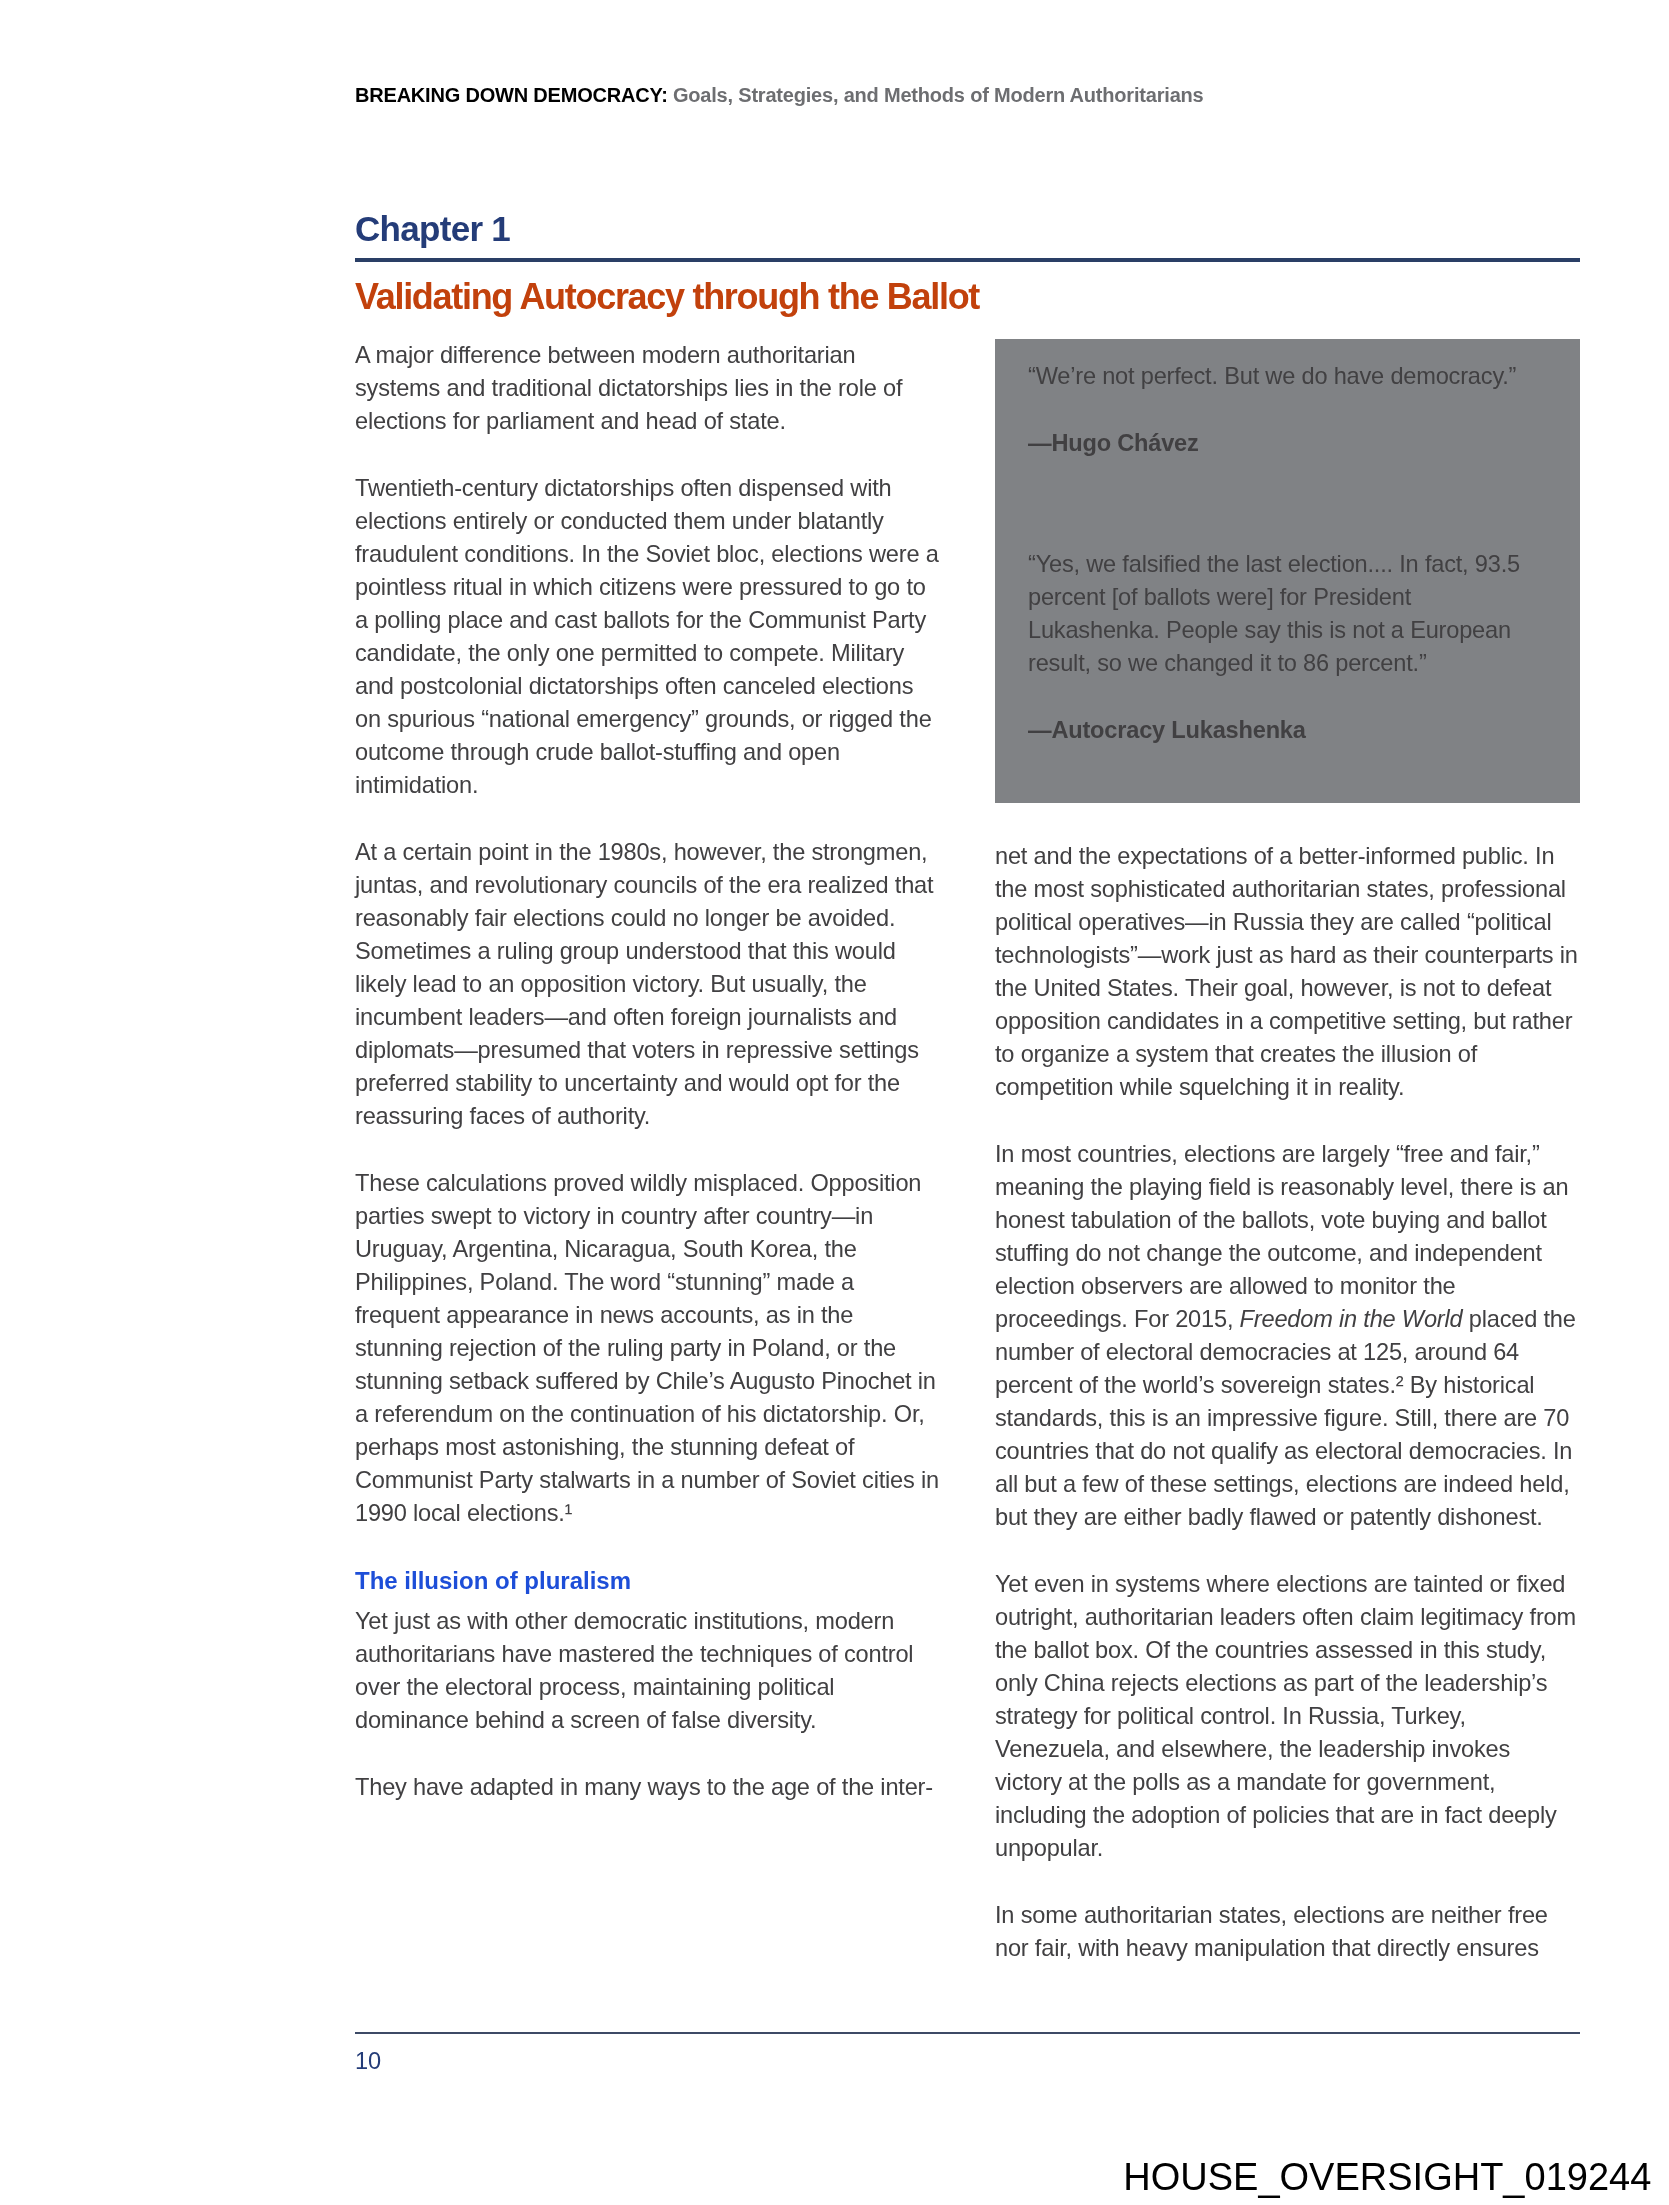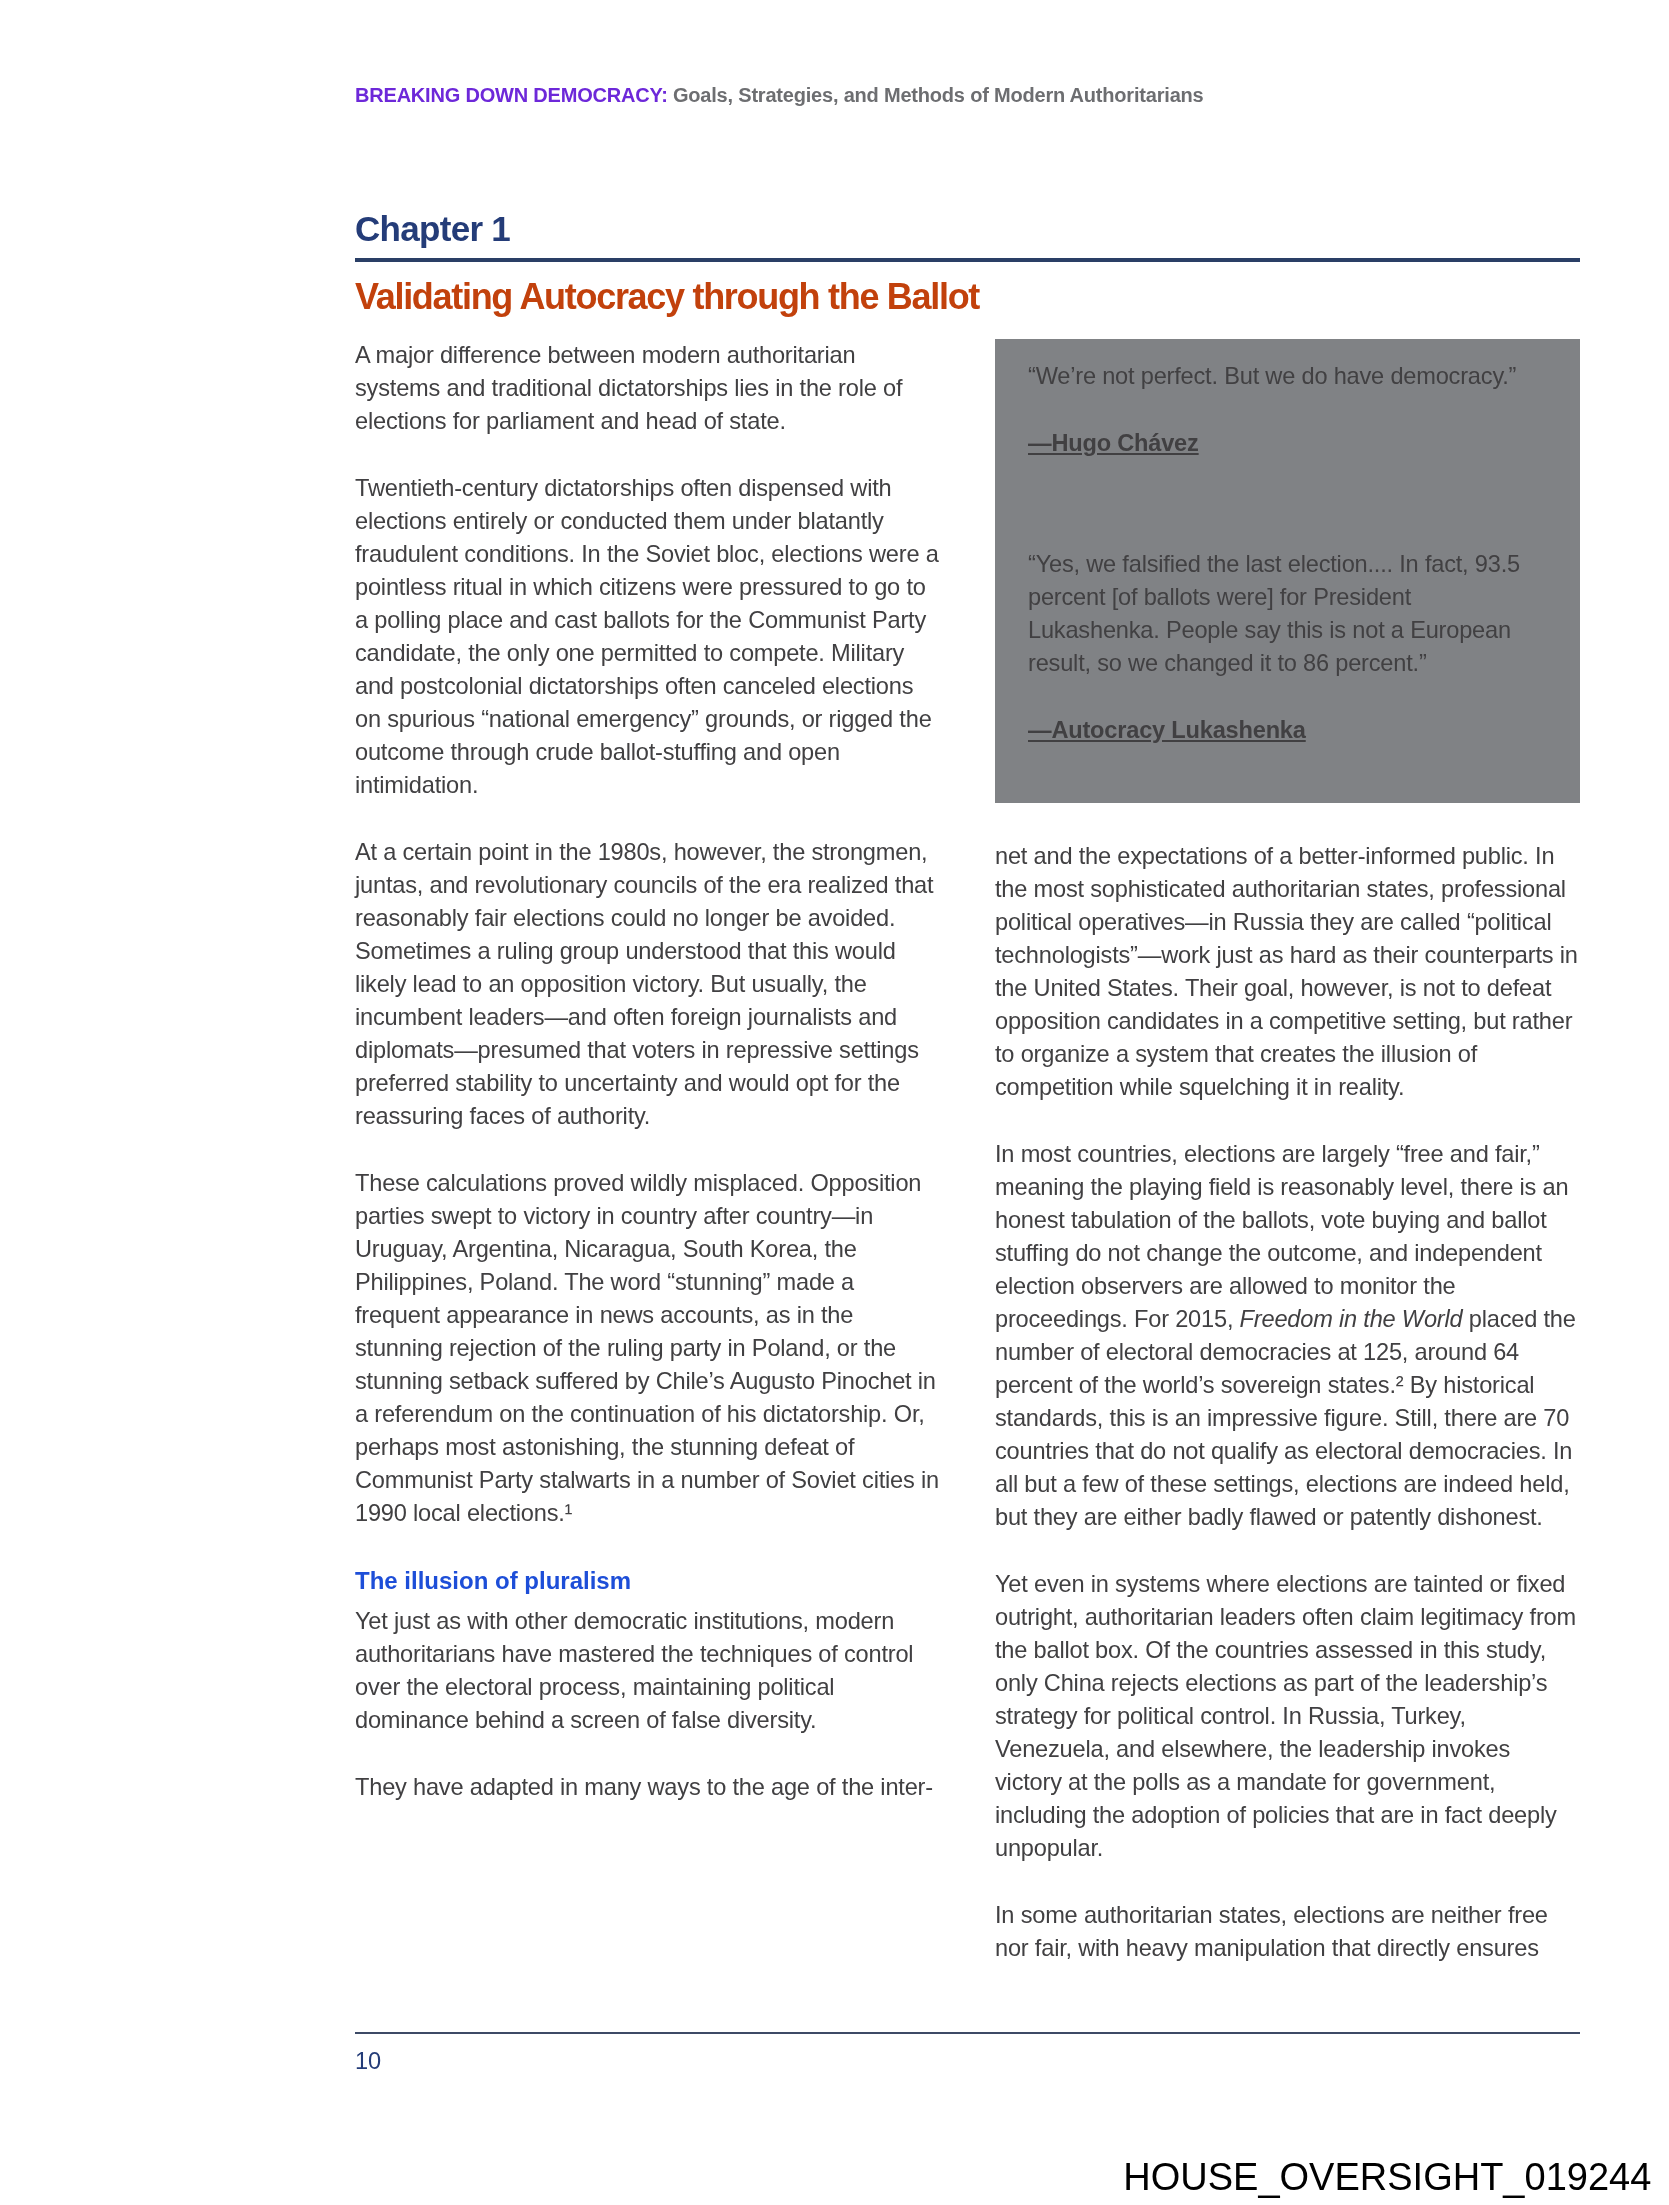--- a/index.html
+++ b/index.html
@@ -20,21 +20,21 @@
   .running-header {
     position: absolute;
     left: 355px;
     top: 84px;
     width: 1225px;
     font-size: 20px;
     letter-spacing: -0.2px;
     white-space: nowrap;
   }
   .running-header .report-title {
-    color: #6d28d9;
+    color: #000000;
     font-weight: bold;
   }
   .running-header .report-subtitle {
     color: #6d6e71;
     font-weight: bold;
   }
   
   .chapter-block {
     position: absolute;
     left: 355px;
@@ -103,21 +103,20 @@
     letter-spacing: -0.2px;
     color: #f5f5f6;
     margin: 0;
   }
   .quote-attribution {
     margin: 26px 0 0 0;
     font-size: 19.6px;
     font-weight: bold;
     color: #ffffff;
     letter-spacing: -0.1px;
-    text-decoration: underline;
   }
   .quote-gap {
     height: 54px;
   }
   
   .footer-rule {
     position: absolute;
     left: 355px;
     top: 2032px;
     width: 1225px;

